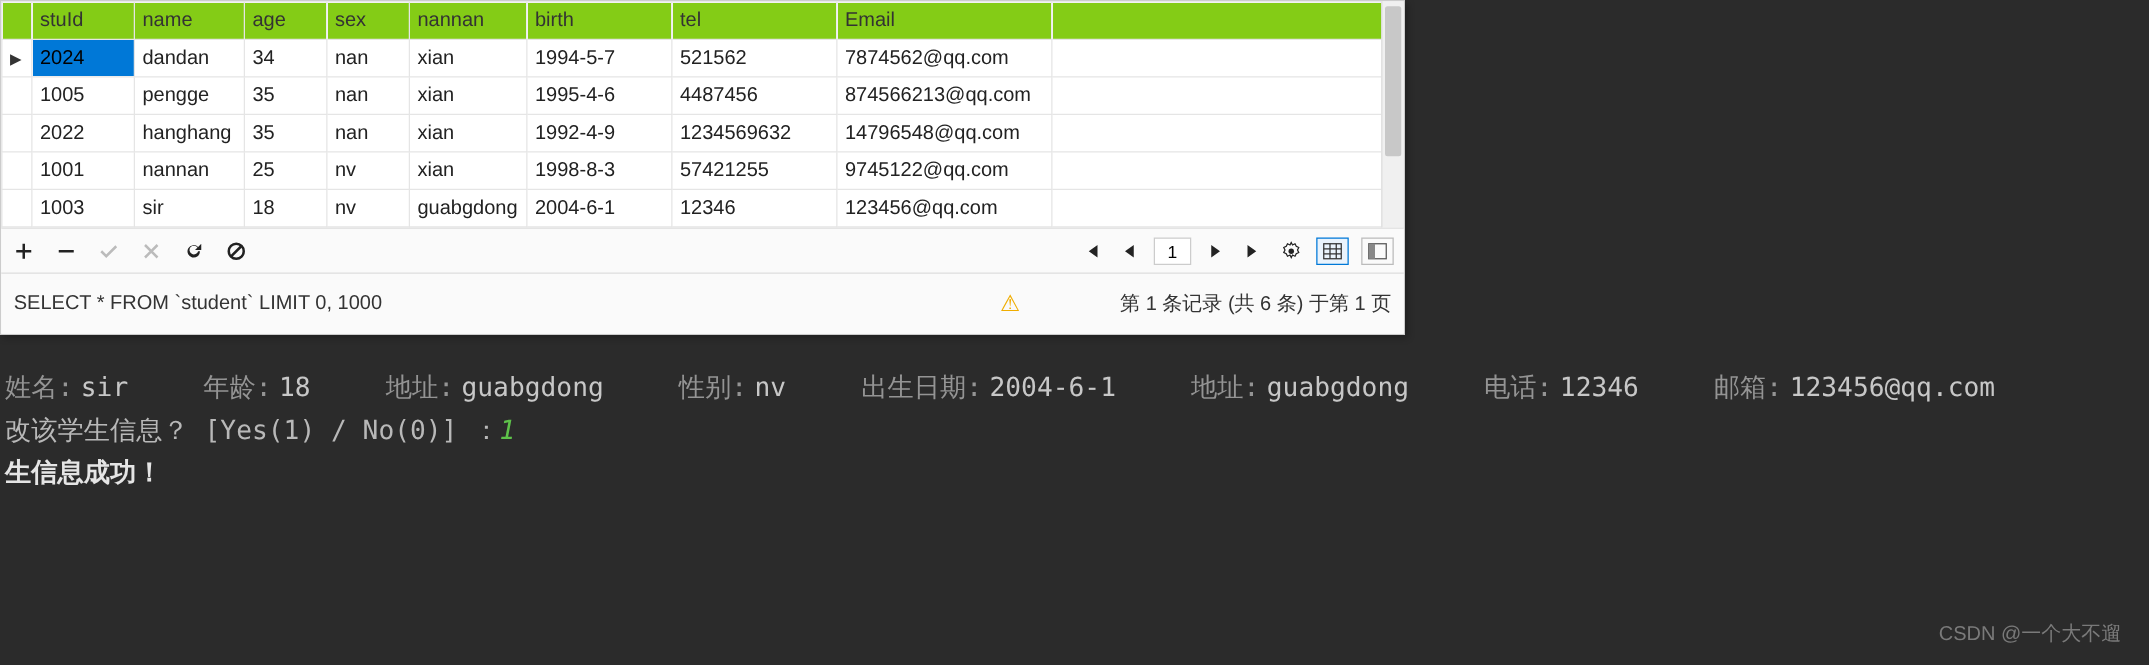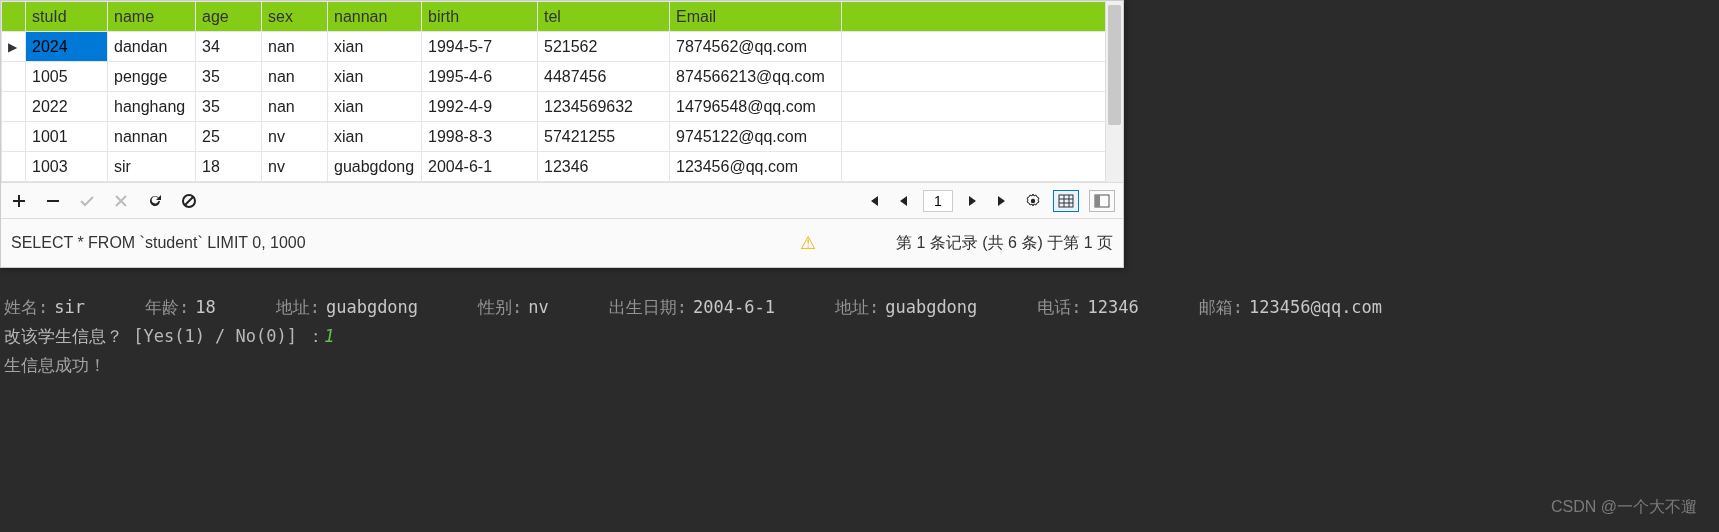--- a/index.html
+++ b/index.html
@@ -97,30 +97,30 @@
   color: #333;
 }
 .sql-text { flex: 0 0 auto; }
 .status-spacer { flex: 1; }
 .warn-icon { color: #f0ad00; font-size: 18px; margin-right: 80px; }
 .status-text { color: #333; }
 
 .terminal {
   color: #b8b8b8;
   font-family: Consolas, monospace;
-  font-size: 17px;
+  font-size: 21px;
   padding: 28px 0 0 4px;
 }
 .term-row { margin-bottom: 6px; white-space: nowrap; }
 .term-fields { display: flex; gap: 60px; flex-wrap: nowrap; }
 .term-label { color: #949494; }
 .term-val { color: #c7c7c7; margin-left: 6px; }
 .term-prompt { }
 .term-input { color: #5ec24a; font-style: italic; }
-.term-success { color: #a3a3a3; margin-top: 4px; }
+.term-success { color: #e5e5e5; margin-top: 4px; font-weight: bold; }
 
 .watermark {
   position: absolute;
   right: 22px;
   bottom: 14px;
   color: #7a7a7a;
   font-size: 16px;
   font-family: "Microsoft YaHei", sans-serif;
 }
 svg { display: block; }

